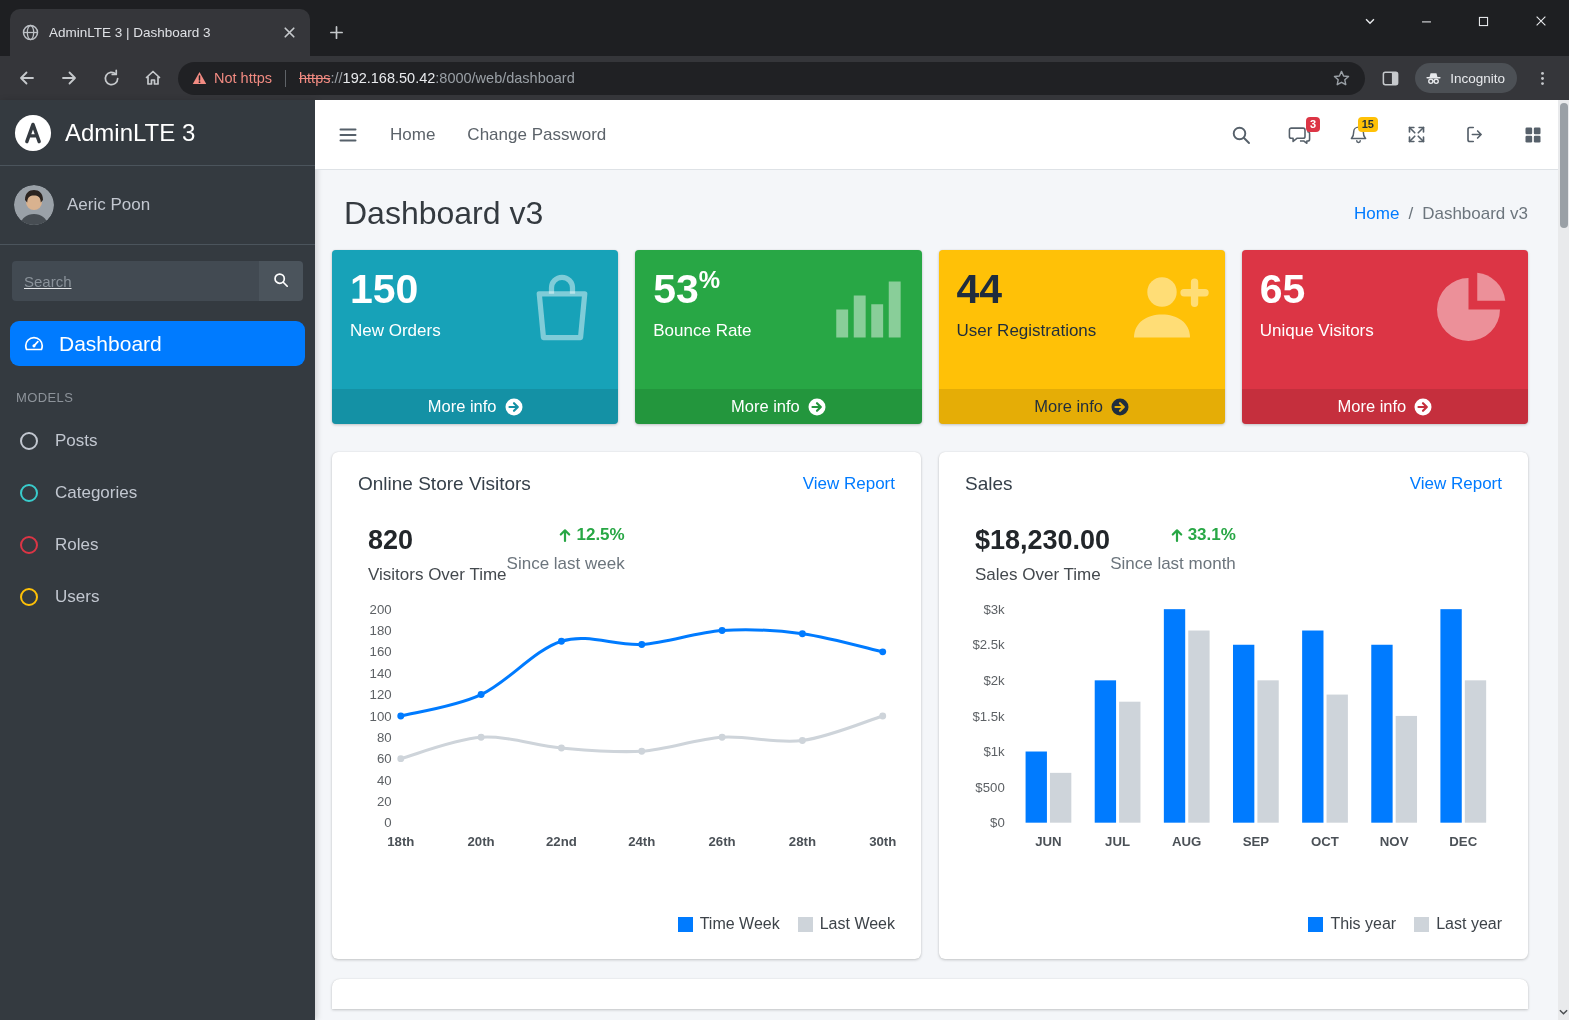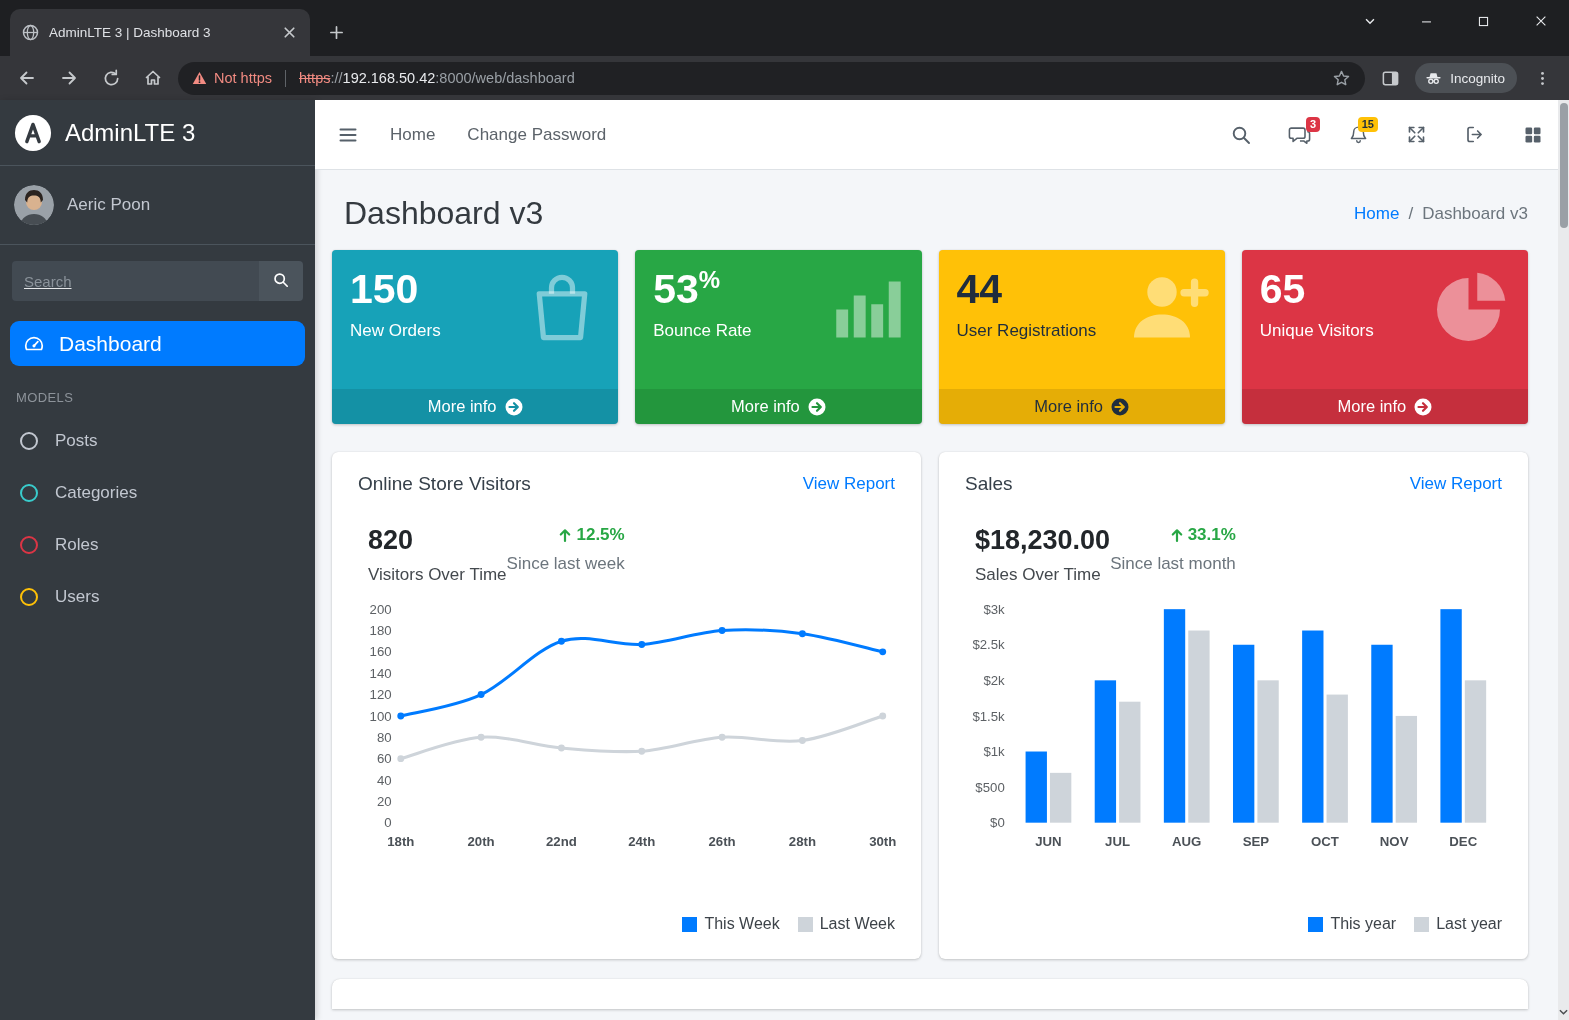--- a/index.html
+++ b/index.html
@@ -472,21 +472,21 @@
                 <circle cx="204.0" cy="41.5" r="3.4" fill="#007bff"></circle>
                 <circle cx="283.0" cy="44.7" r="3.4" fill="#007bff"></circle>
                 <circle cx="362.0" cy="31.0" r="3.4" fill="#007bff"></circle>
                 <circle cx="441.0" cy="34.1" r="3.4" fill="#007bff"></circle>
                 <circle cx="520.0" cy="52.0" r="3.4" fill="#007bff"></circle>
               </svg>
           </div>
           <div class="legend">
             <span class="legend-item">
               <i class="swatch" style="background: rgb(0, 123, 255);"></i>
-              <span>This Week</span>
+              <span>Time Week</span>
             </span>
             <span class="legend-item">
               <i class="swatch" style="background: rgb(206, 212, 218);"></i>
               <span>Last Week</span>
             </span>
           </div>
         </div>
 
         <div class="card">
           <div class="card-header">

